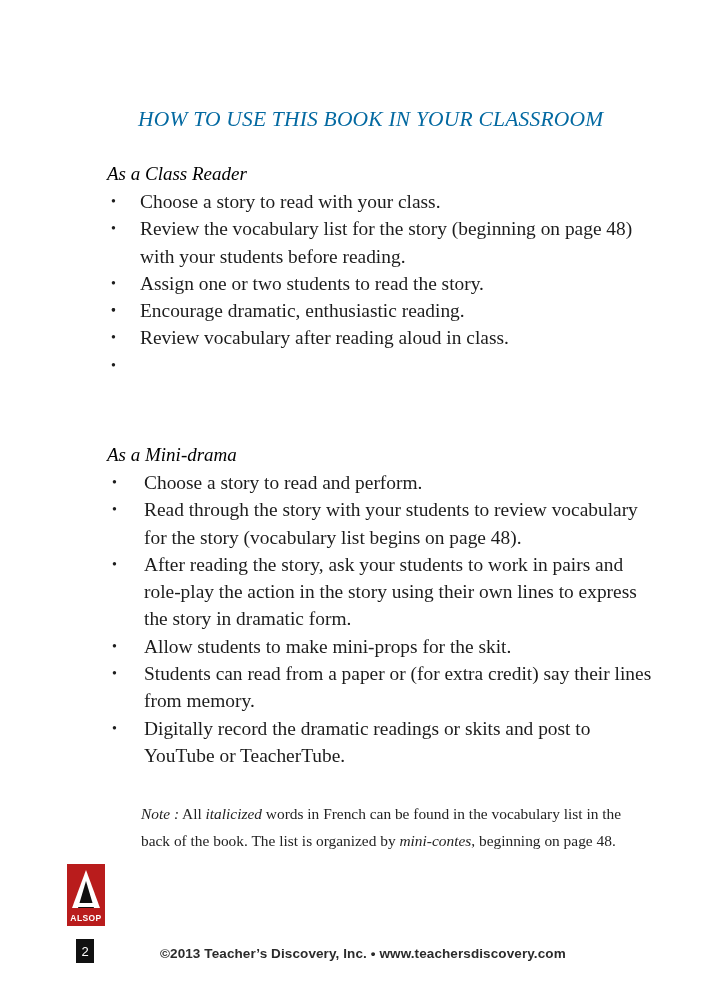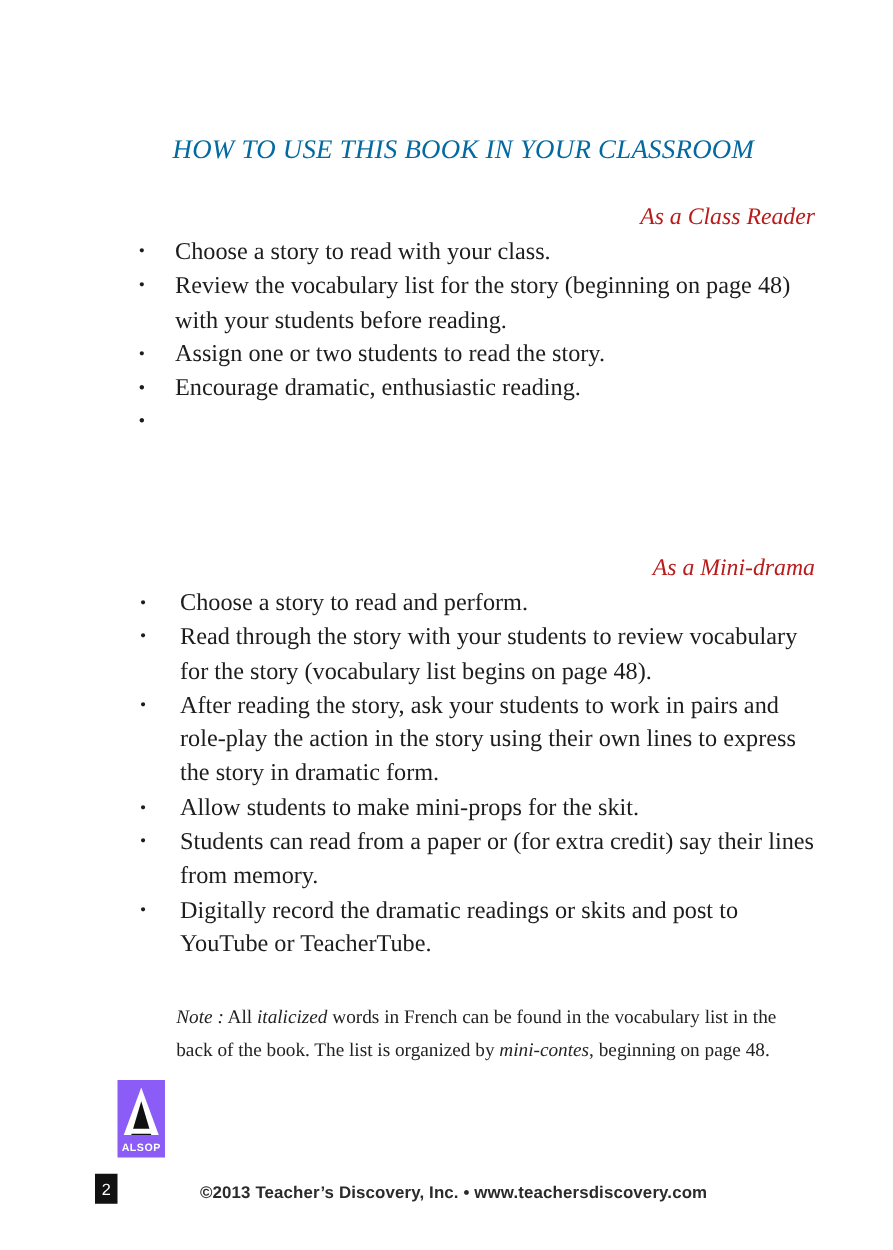--- a/index.html
+++ b/index.html
@@ -42,22 +42,21 @@
     width: 545px;
   }
   #section-class-reader { top: 160px; }
   #section-mini-drama  { top: 441px; }
 
   .section-heading {
     font-style: italic;
     font-size: 19px;
     line-height: 27px;
     margin: 0 0 1px 0;
-    color: #b91c1c;
-    text-align: right;
+    color: #000000;
   }
 
   ul.bullet-list {
     list-style: none;
     margin: 0;
     padding: 0;
   }
   ul.bullet-list > li {
     position: relative;
     font-size: 19.4px;
@@ -90,23 +89,22 @@
   }
   .note-block i { font-style: italic; text-align: center; }
 
   
   .alsop-logo {
     position: absolute;
     left: 67px;
     top: 864px;
     width: 38px;
     height: 62px;
-    background: #8b5cf6;
+    background: #b91c1c;
     overflow: hidden;
-    margin-left: 27px;
   }
   .alsop-logo .a-mark {
     position: absolute;
     left: 50%;
     top: 6px;
     width: 0;
     height: 0;
     transform: translateX(-50%);
     border-left: 14px solid transparent;
     border-right: 14px solid transparent;
@@ -196,20 +194,21 @@
       </li>
       <li>
         <span class="bullet-glyph">•</span>
       </li>
       <li>
         <span class="bullet-glyph">•</span>
         <span>Encourage dramatic, enthusiastic reading.</span>
       </li>
       <li>
         <span class="bullet-glyph">•</span>
+        <span>Review vocabulary after reading aloud in class.</span>
       </li>
       <li>
         <span class="bullet-glyph">•</span>
       </li>
     </ul>
   </div>
 
   <div class="section" id="section-mini-drama">
     <div class="section-heading">As a Mini-drama</div>
     <ul class="bullet-list">

